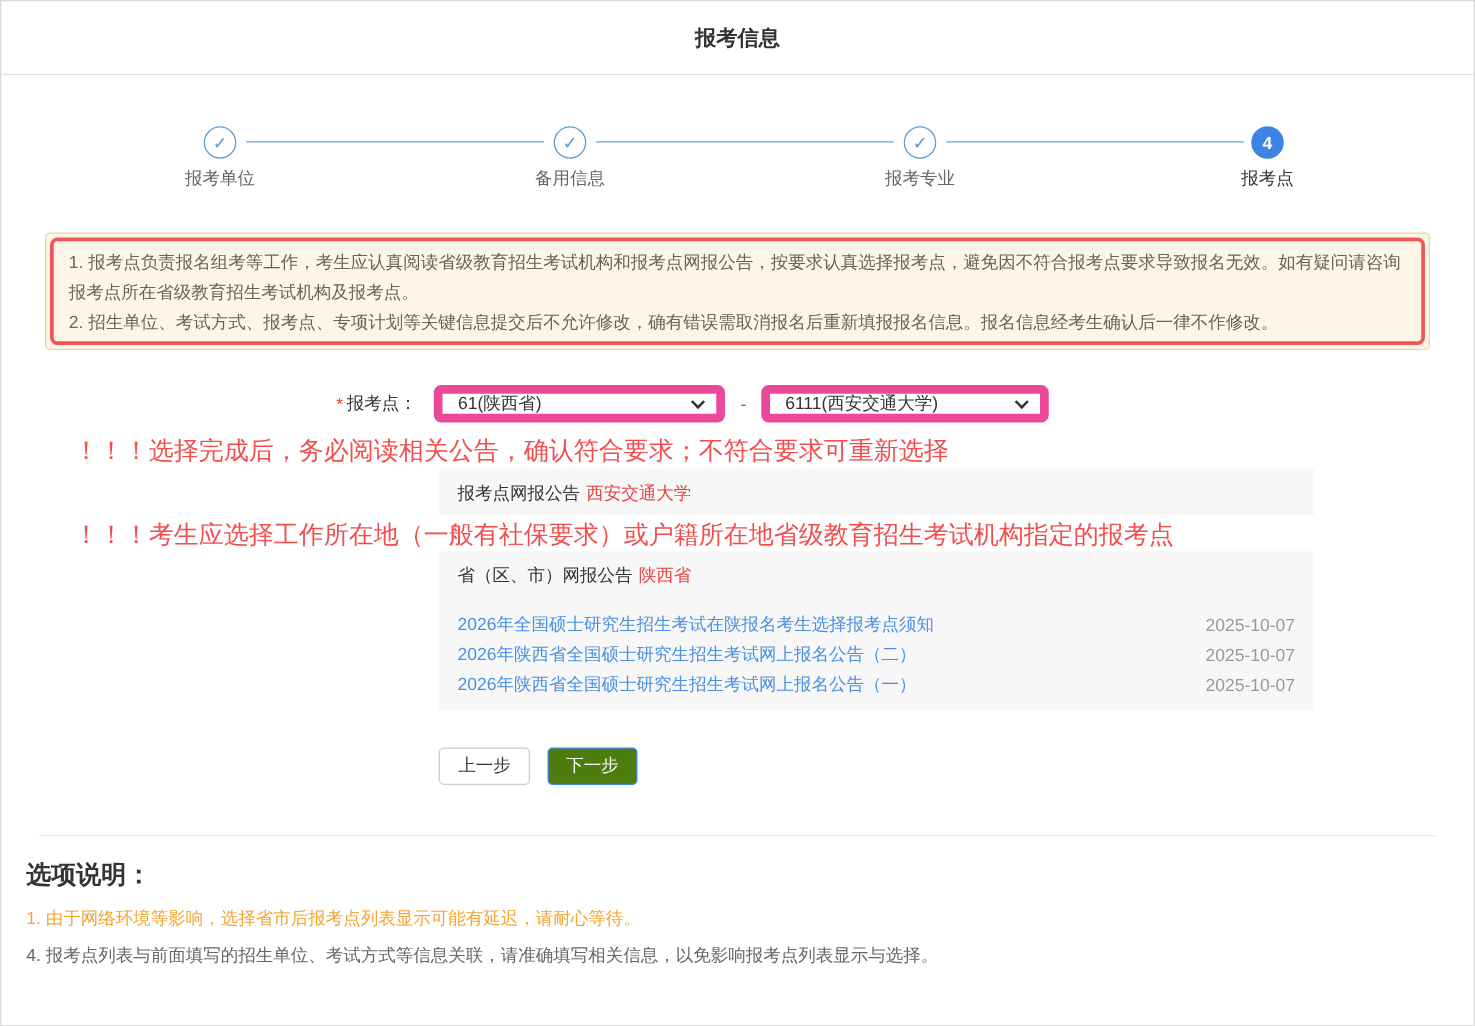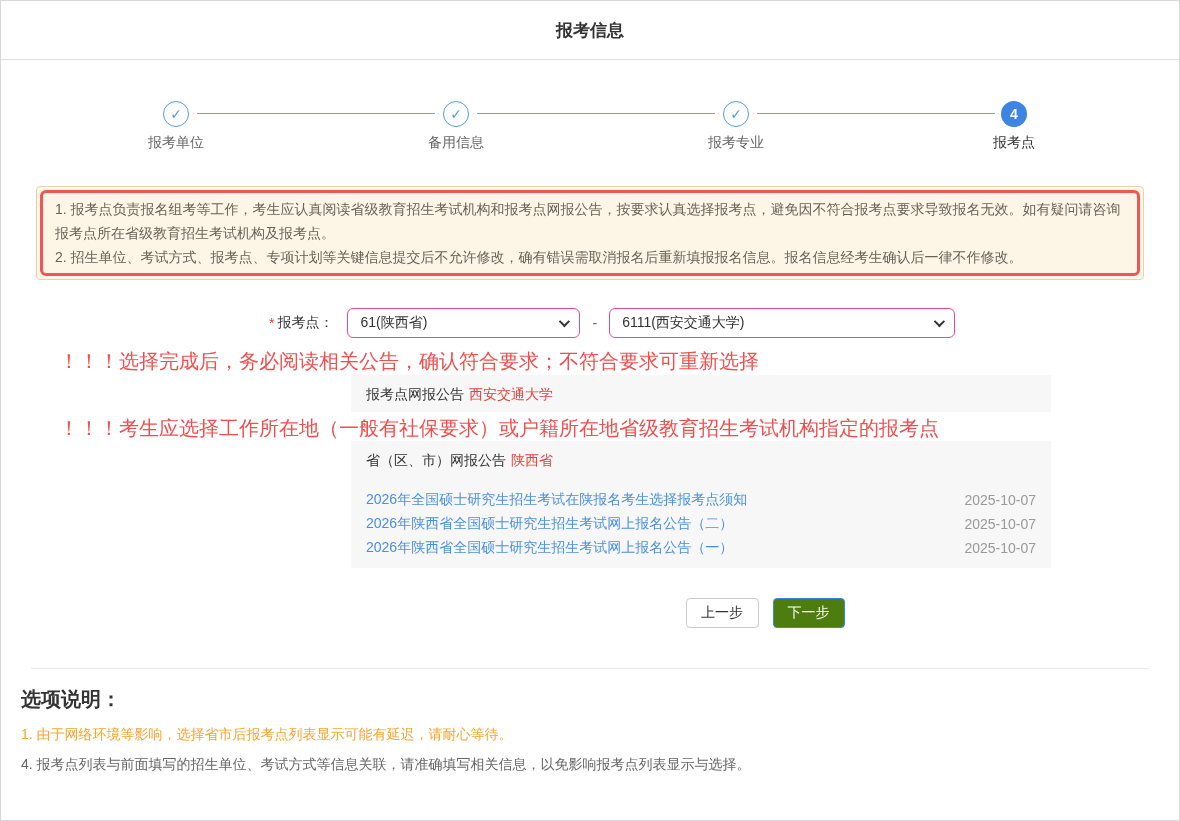--- a/index.html
+++ b/index.html
@@ -56,26 +56,26 @@
   
   .site-form-row {
     margin: 28px 0 0 268px;
     display: flex; align-items: center;
     font-size: 14px;
   }
   .required-mark { color: #e53935; margin-right: 3px; }
   .field-label { color: #333; margin-right: 14px; }
   .select-box {
     height: 30px; background: #fff;
-    border: 1px solid #ec4899; border-radius: 6px;
+    border: 7px solid #ec4899; border-radius: 6px;
     display: flex; align-items: center; justify-content: space-between;
     padding: 0 12px; font-size: 14px; color: #333; cursor: pointer;
   }
   .select-province { width: 233px; }
-  .select-site { width: 346px; }
+  .select-site { width: 230px; }
   .chevron {
     width: 8px; height: 8px;
     border-right: 2px solid #333; border-bottom: 2px solid #333;
     transform: rotate(45deg) translateY(-2px);
     margin-left: 10px; flex: none;
   }
   .select-sep { margin: 0 12px; color: #666; }
 
   
   .red-warning {
@@ -98,21 +98,21 @@
   .panel-org { color: #e64340; margin-left: 5px; }
   .panel-links { margin-top: 18px; }
   .link-row {
     display: flex; align-items: center; justify-content: space-between;
     height: 24px;
   }
   .announce-link { color: #4a90e2; text-decoration: none; cursor: pointer; }
   .announce-date { color: #999; }
 
   
-  .wizard-buttons { margin: 30px 0 0 350px; display: flex; justify-content: center; }
+  .wizard-buttons { margin: 30px 0 0 350px; display: flex; }
   .btn {
     height: 30px; border-radius: 4px; font-size: 14px;
     display: flex; align-items: center; justify-content: center;
     cursor: pointer; font-family: inherit;
   }
   .btn-prev { width: 73px; background: #fff; border: 1px solid #ccc; color: #333; }
   .btn-next { width: 72px; background: #4d7c0f; border: 1px solid #3e84e5; color: #fff; margin-left: 14px; }
 
   
   .footer-divider { margin: 40px 30px 0 30px; border-top: 1px solid #e8e8e8; }

